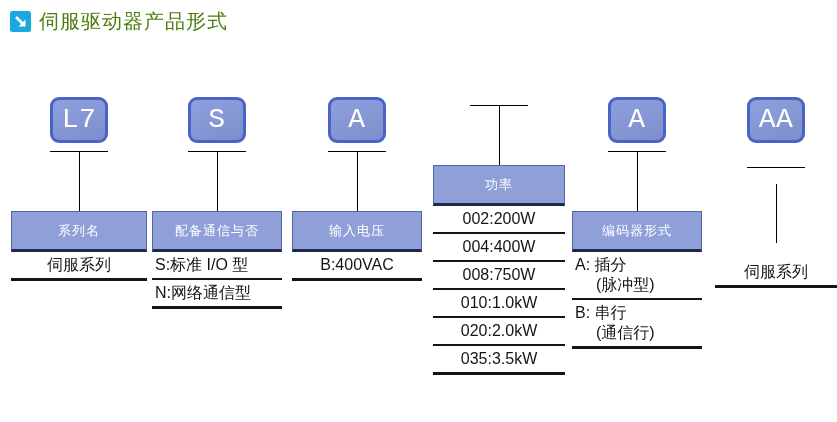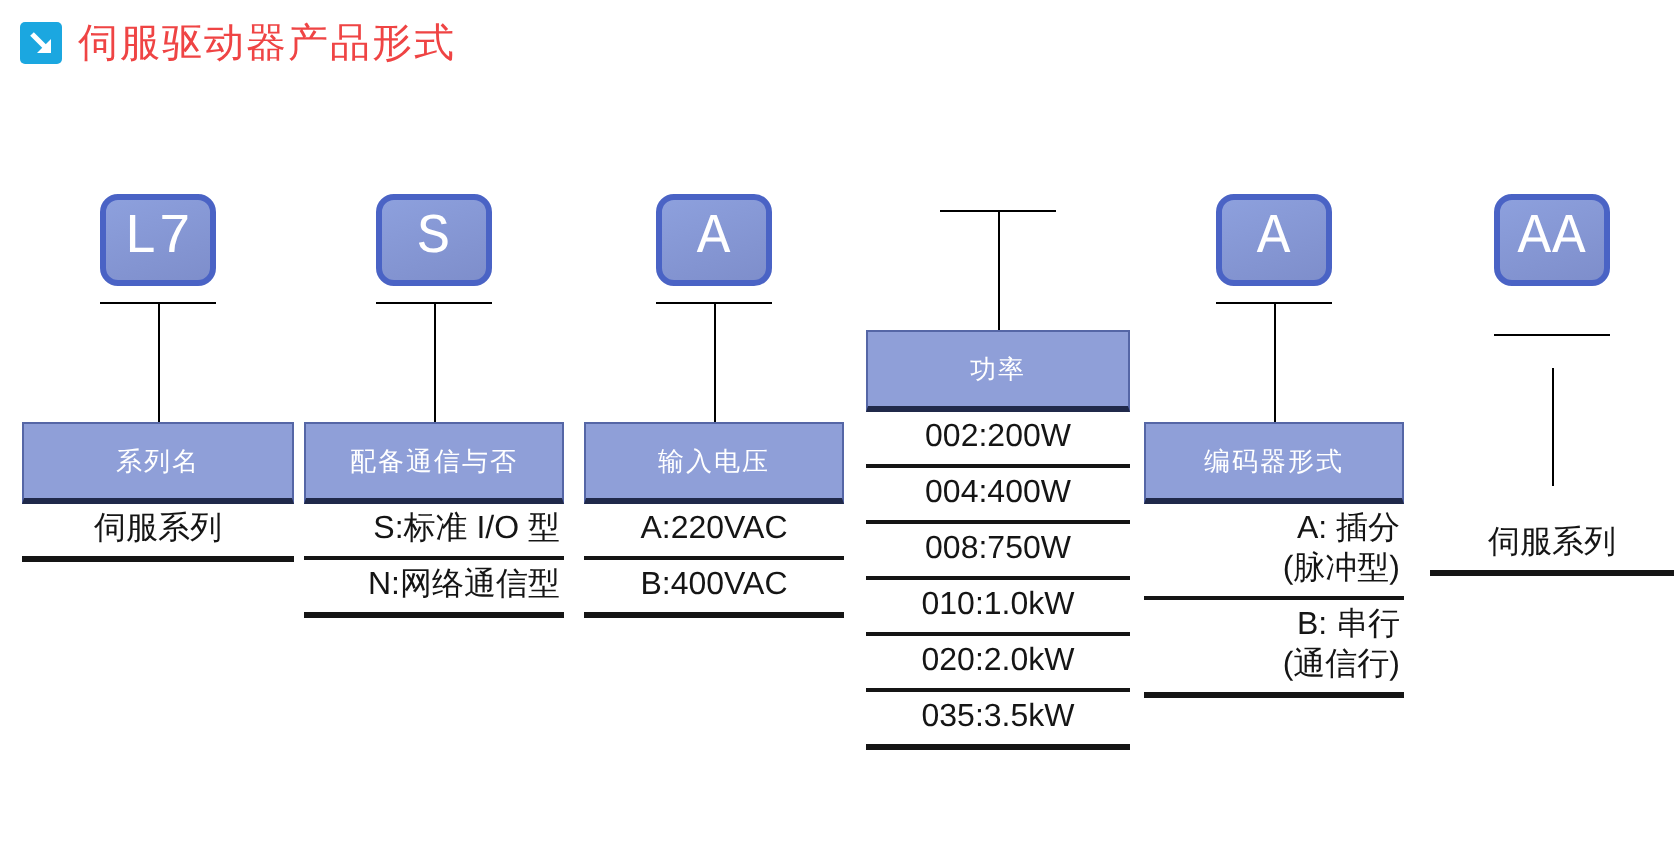--- a/index.html
+++ b/index.html
@@ -11,21 +11,21 @@
     --bar-border:#5566a6;
     --bar-bottom:#20294a;
     --ink:#151515;
   }
   *{margin:0;padding:0;box-sizing:content-box;}
   html,body{width:837px;height:422px;background:#ffffff;overflow:hidden;}
   body{position:relative;font-family:"Liberation Sans", sans-serif;}
 
   .page-header{position:absolute;top:8px;left:10px;display:flex;align-items:center;gap:8px;}
   .hdr-icon{width:21px;height:21px;display:block;}
-  .page-title{font-size:20px;font-weight:500;color:#ef4444;letter-spacing:1px;}
+  .page-title{font-size:20px;font-weight:500;color:#4d7c0f;letter-spacing:1px;}
 
   .column{position:absolute;top:97px;display:flex;flex-direction:column;align-items:center;}
   .code-box{
     width:52px;height:40px;
     border:3px solid var(--box-border);
     border-radius:9px;
     background:linear-gradient(160deg,var(--box-fill-a),var(--box-fill-b));
     display:flex;align-items:center;justify-content:center;
     flex:0 0 auto;
   }
@@ -43,21 +43,21 @@
   }
   .rows{align-self:stretch;}
   .row{
     box-sizing:border-box;
     border-bottom:2px solid var(--ink);
     padding:3px 2px;
     font-size:16px;color:var(--ink);
     line-height:20px;
   }
   .row.center{text-align:center;}
-  .row.left{text-align:right;padding-left:3px;}
+  .row.left{text-align:left;padding-left:3px;}
   .row.last{border-bottom-width:3px;}
   .vline2{display:block;padding-left:21px;}
 </style>
 </head>
 <body>
 
 <div class="page-header">
   <svg class="hdr-icon" viewBox="0 0 21 21" xmlns="http://www.w3.org/2000/svg">
     <rect x="0" y="0" width="21" height="21" rx="2.5" fill="#1ba7e0"></rect>
     <line x1="6" y1="6" x2="12.5" y2="12.5" stroke="#ffffff" stroke-width="2.6"></line>
@@ -99,21 +99,20 @@
   <div class="column" style="left: 292px; width: 130px;">
     <div class="code-box">
       <span class="code-text">A</span>
     </div>
     <div class="h-line"></div>
     <div class="v-line"></div>
     <div class="bar">
       <span>输入电压</span>
     </div>
     <div class="rows">
-        <div class="row center"><span class="vline1">A:220VAC</span></div>
         <div class="row center last"><span class="vline1">B:400VAC</span></div>
       </div>
   </div>
 
   <div class="column" style="left: 433px; width: 132px;">
     <div class="h-line"></div>
     <div class="v-line"></div>
     <div class="bar">
       <span>功率</span>
     </div>

